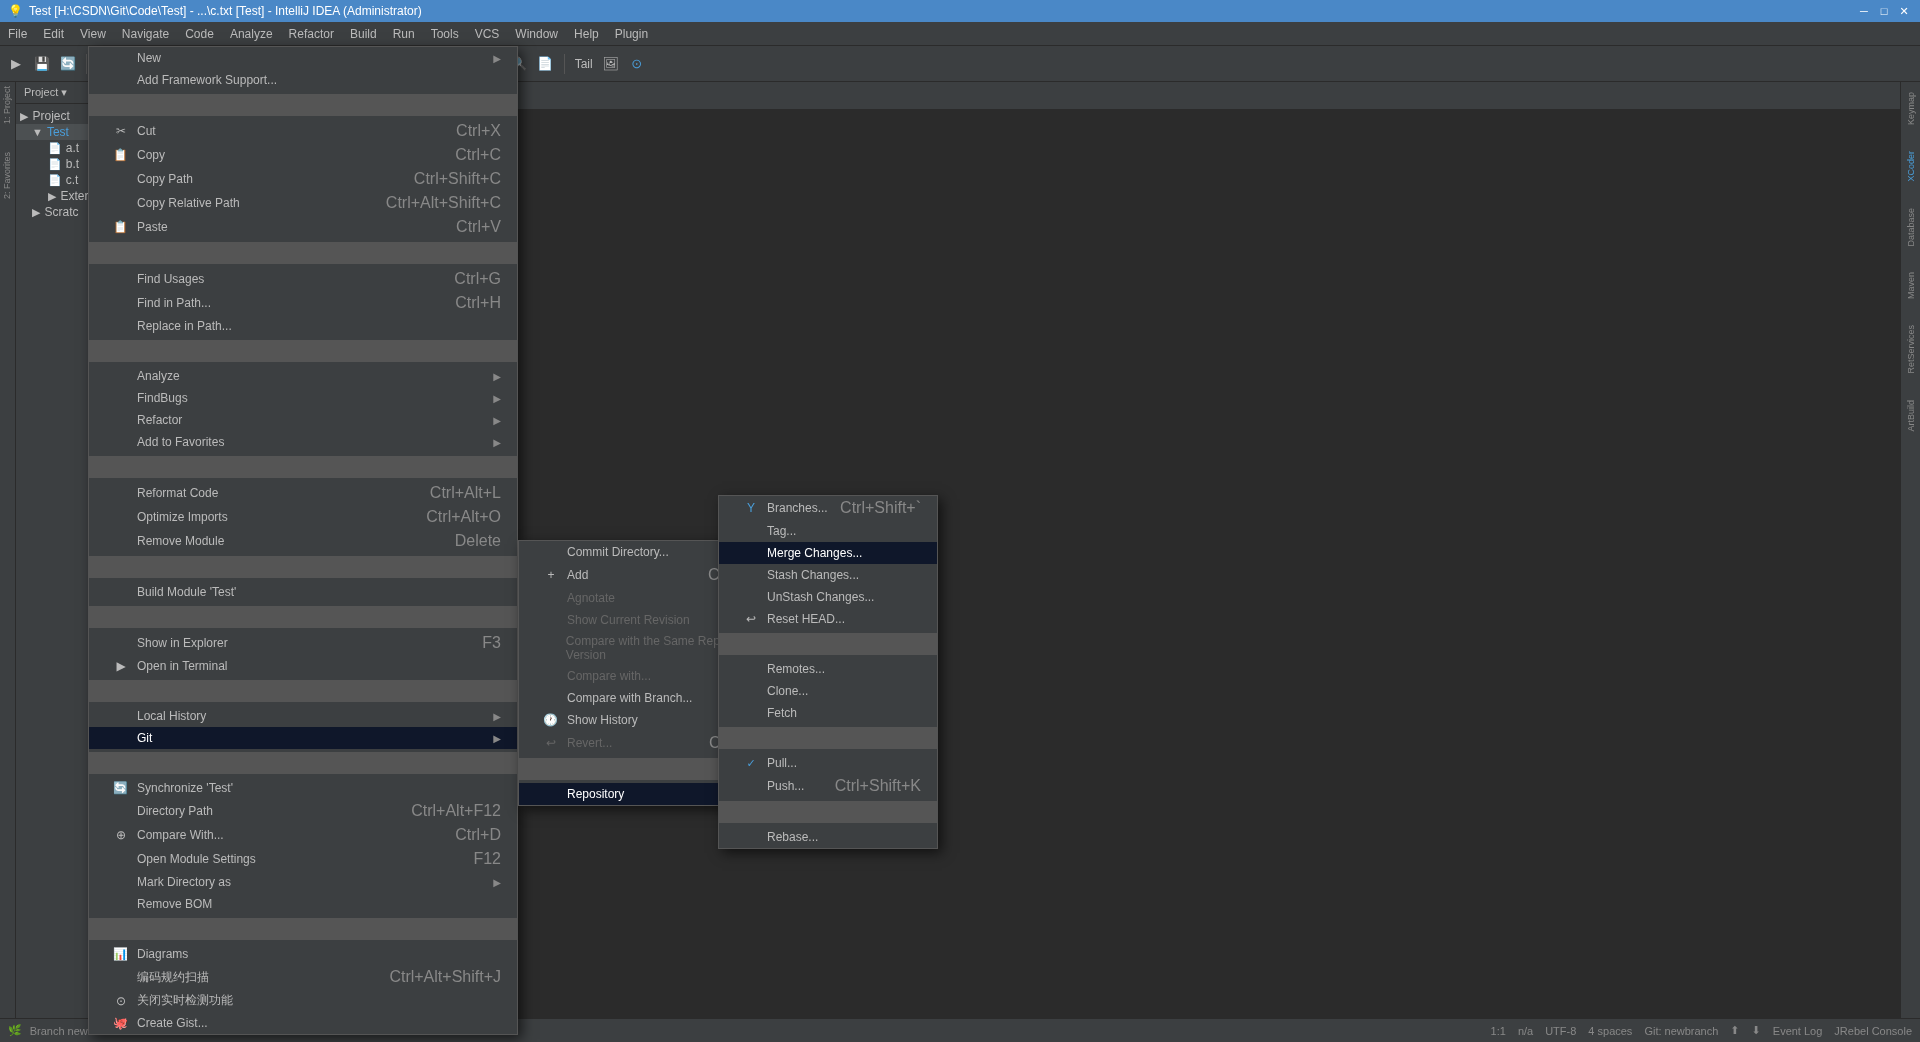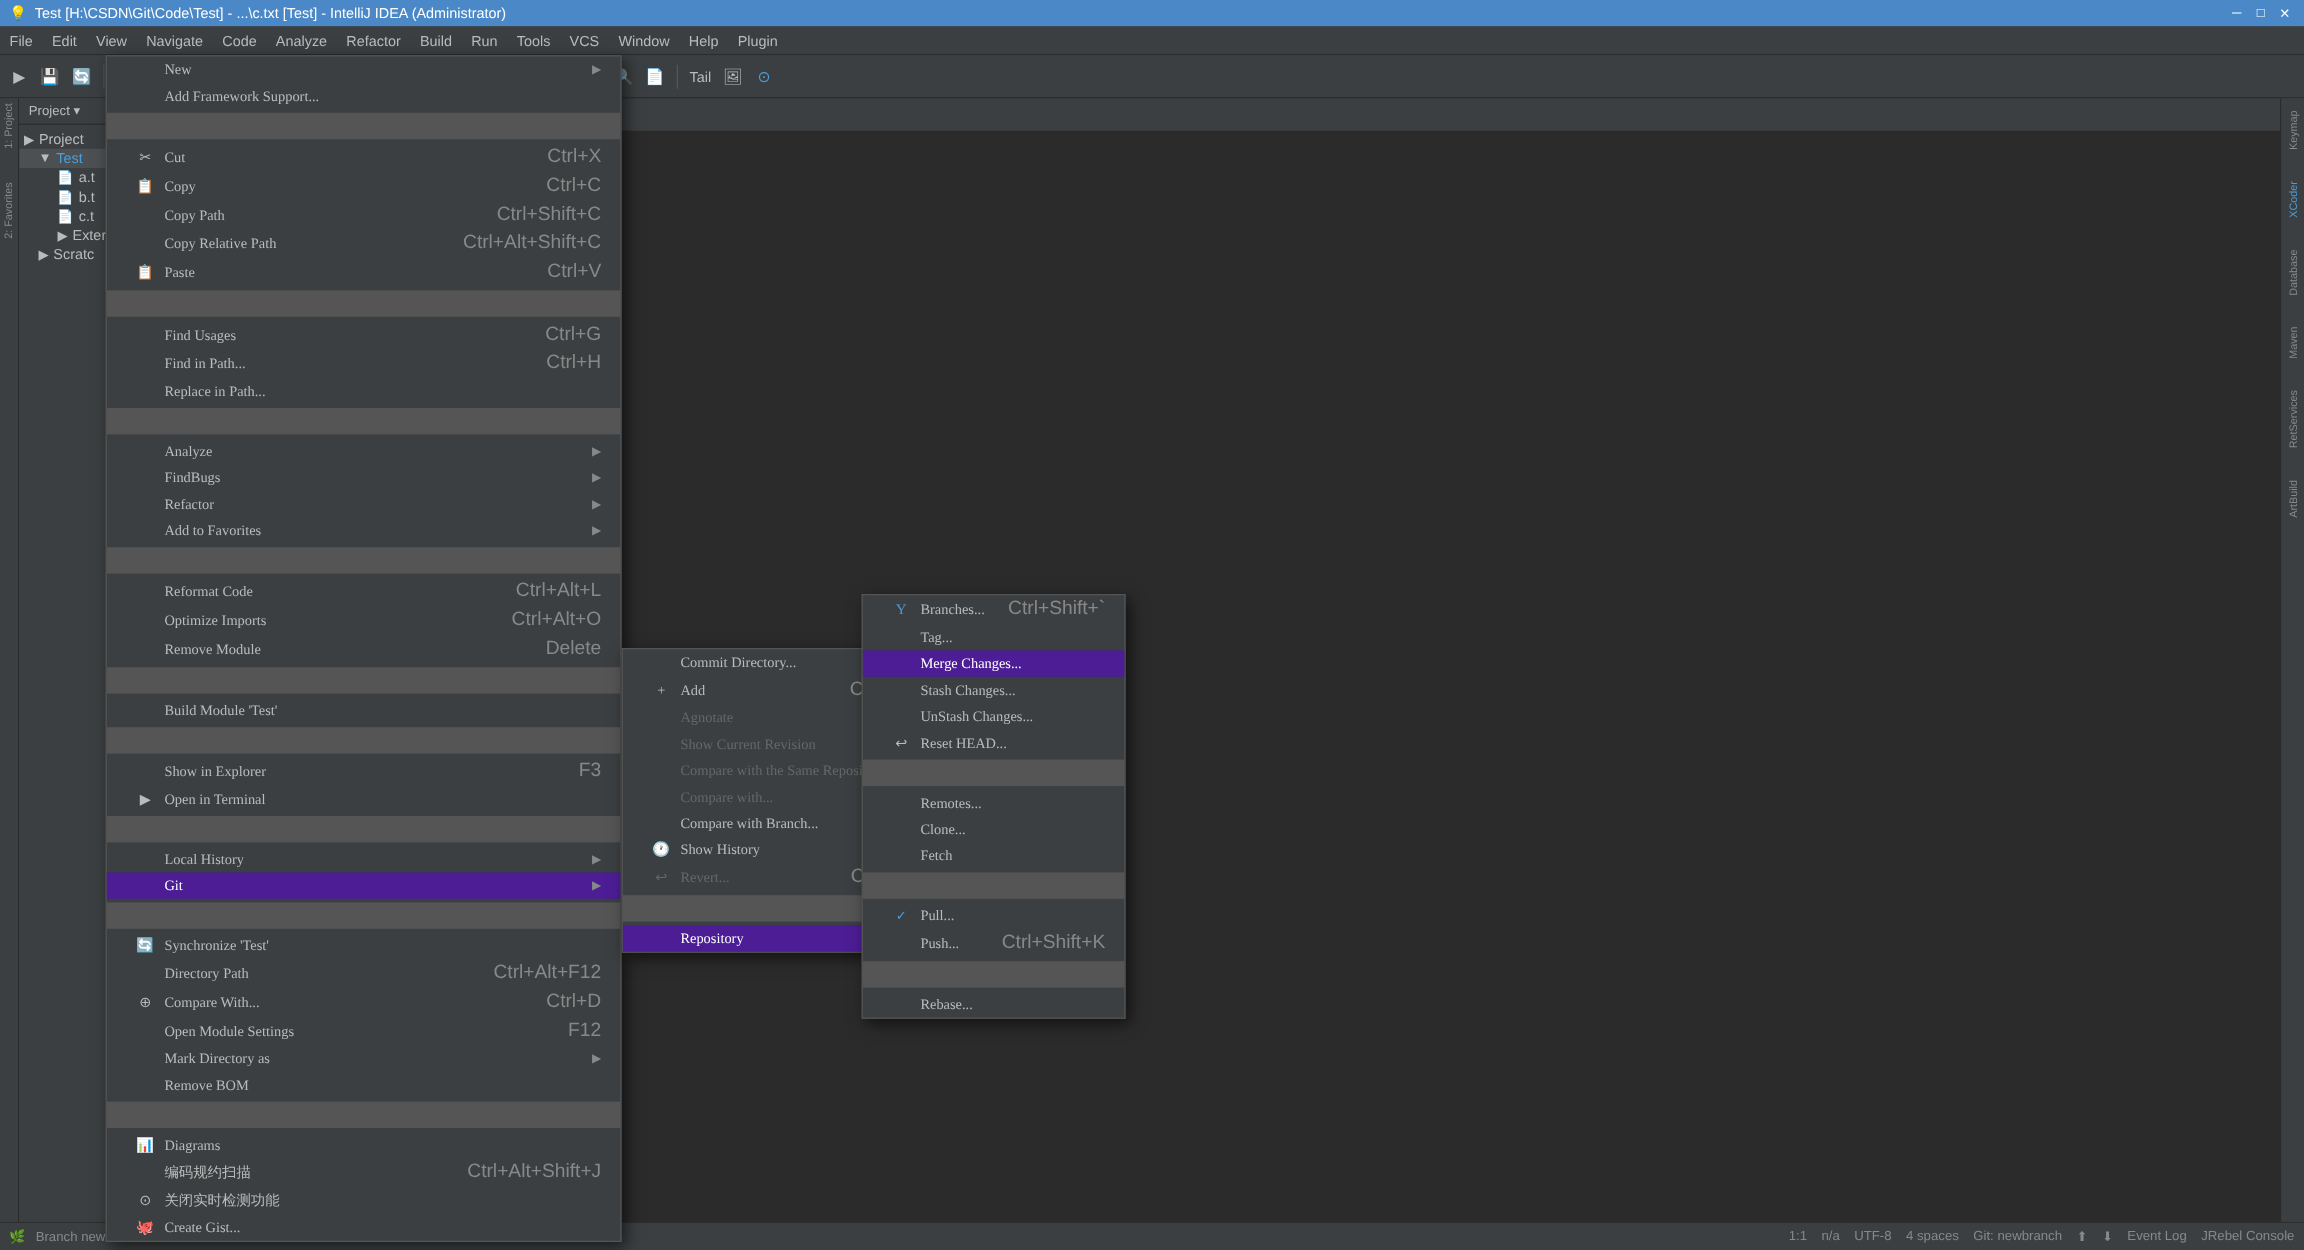--- a/index.html
+++ b/index.html
@@ -188,21 +188,21 @@
       height: 24px;
       display: flex;
       align-items: center;
       justify-content: space-between;
       padding: 0 8px;
       border-top: 1px solid #2b2b2b;
       font-size: 11px;
       color: #888;
     }
     #status-bar-left { display: flex; align-items: center; gap: 8px; }
-    #status-bar-right { display: flex; align-items: flex-start; gap: 12px; }
+    #status-bar-right { display: flex; align-items: center; gap: 12px; }
 
     
     #context-menu-overlay {
       position: absolute;
       top: 0; left: 0;
       width: 100%; height: 100%;
       pointer-events: none;
       z-index: 1000;
     }
 
@@ -221,24 +221,24 @@
     .ctx-item {
       display: flex;
       align-items: center;
       justify-content: space-between;
       padding: 3px 16px 3px 24px;
       cursor: pointer;
       font-size: 12px;
       color: #bbbbbb;
       min-height: 22px;
     }
-    .ctx-item.highlighted { background: #4c1d95; color: white; }
+    .ctx-item.highlighted { background: #0f172a; color: white; }
     .ctx-item.disabled { color: #666; }
     .ctx-item.separator { height: 1px; background: #555; padding: 0; margin: 3px 0; }
-    .ctx-item-left { display: flex; align-items: center; gap: 8px; font-family: Liberation Serif, serif; }
+    .ctx-item-left { display: flex; align-items: center; gap: 8px; }
     .ctx-item-icon { width: 16px; text-align: center; font-size: 12px; }
     .ctx-shortcut { color: #888; font-size: 16px; }
     .ctx-arrow { color: #888; font-size: 10px; }
 
     
     #git-submenu {
       position: absolute;
       top: 540px;
       left: 518px;
       width: 280px;

